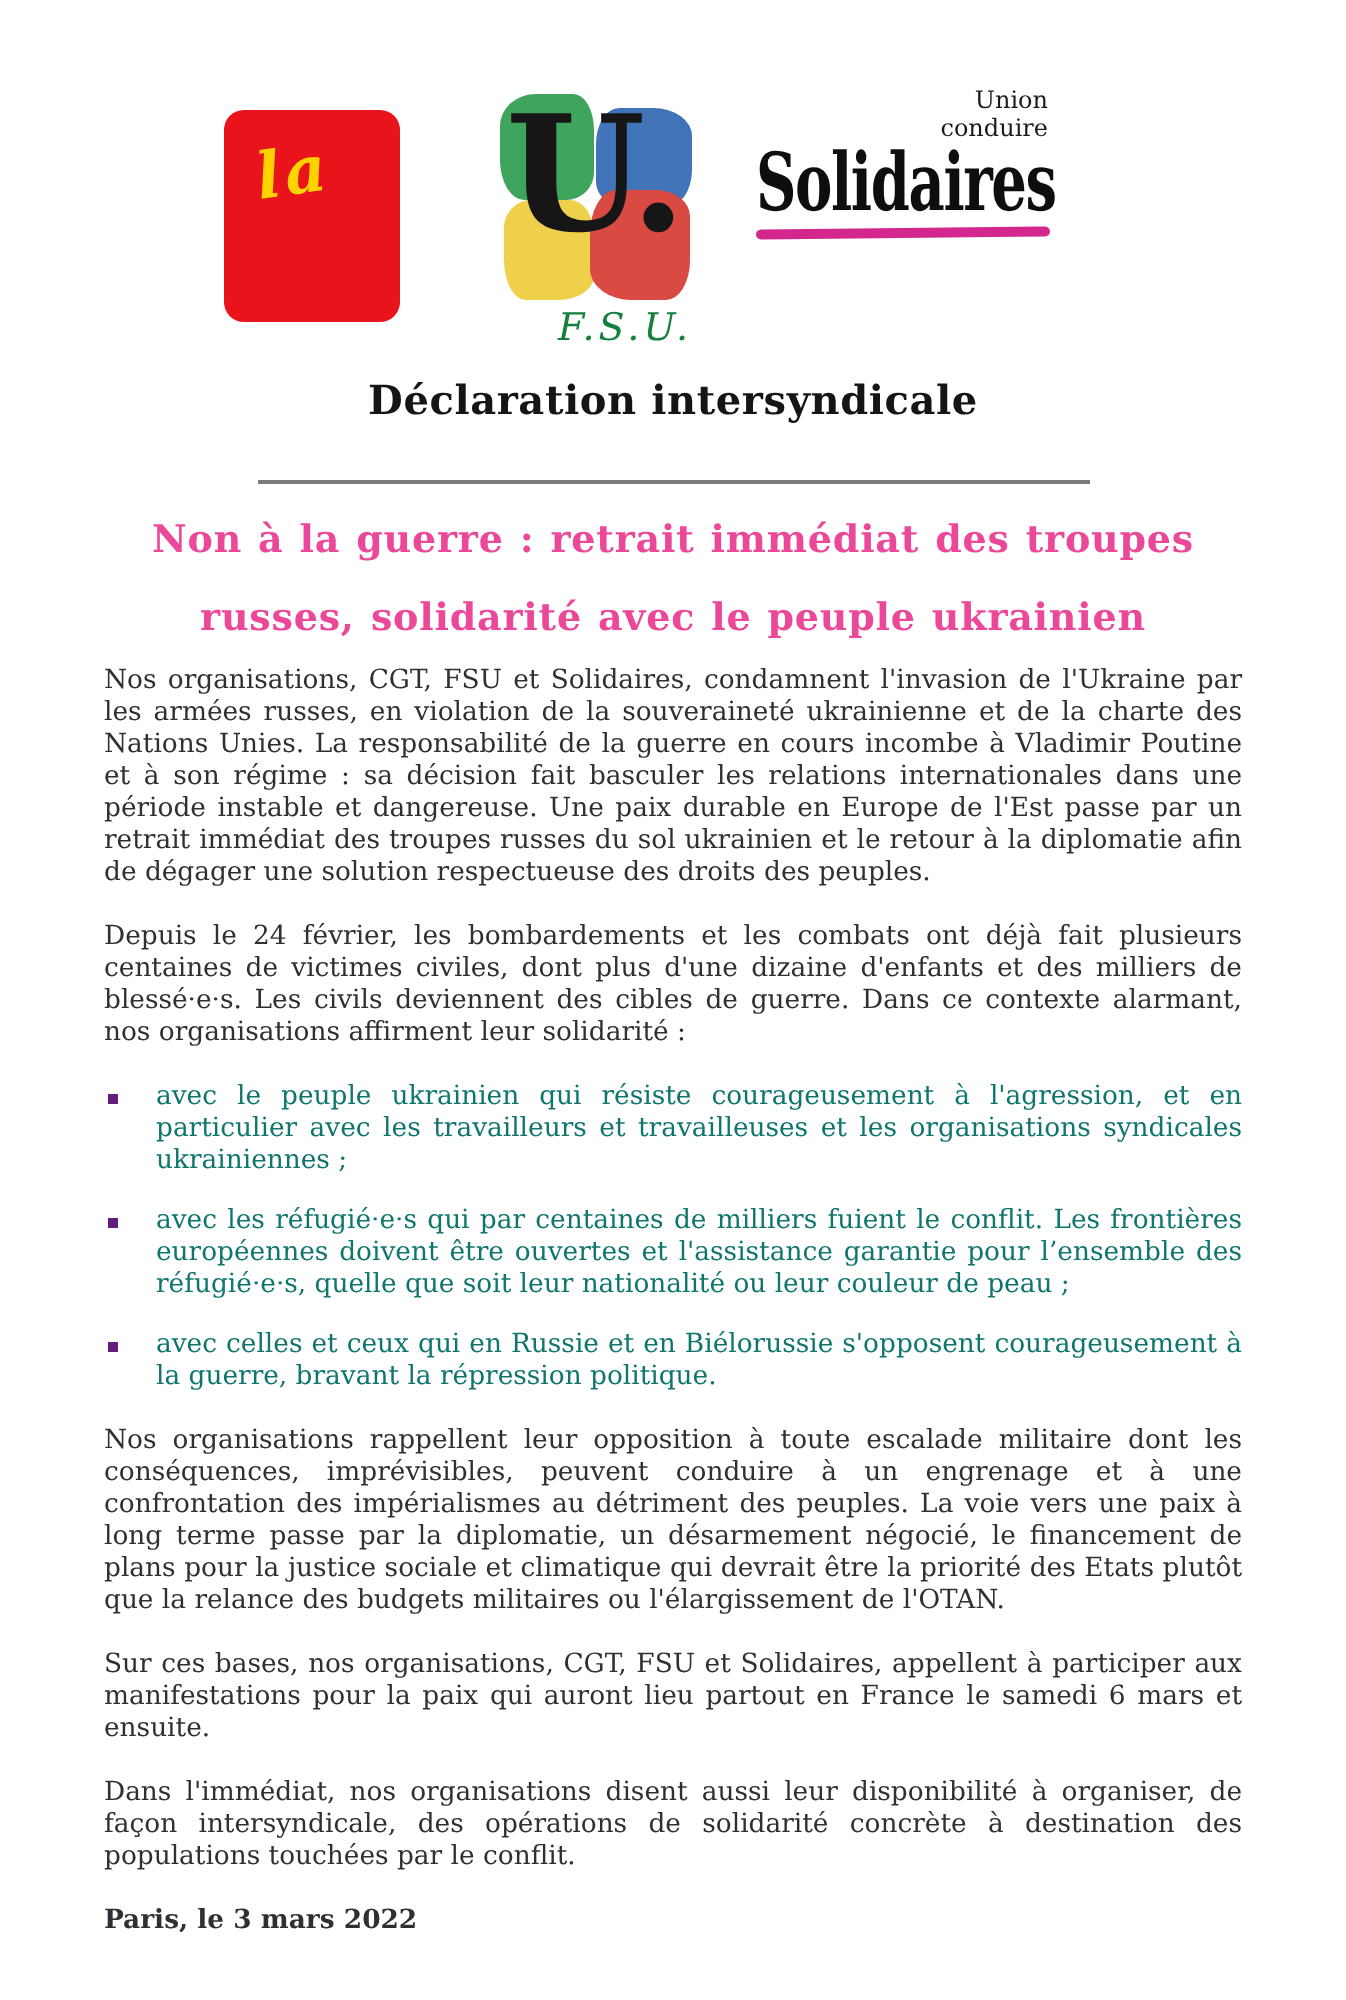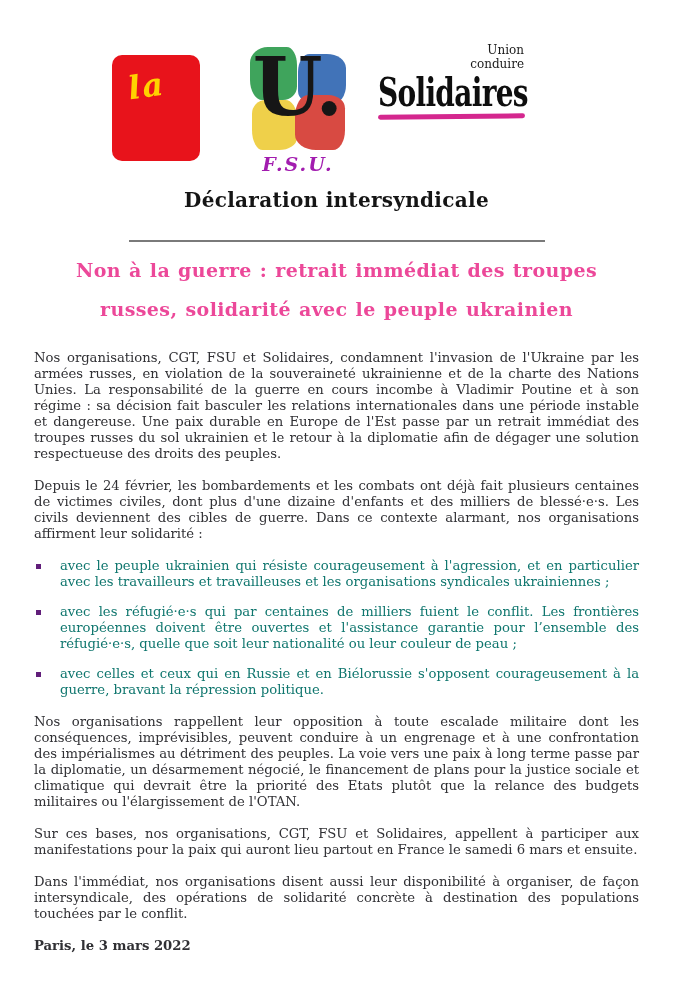--- a/index.html
+++ b/index.html
@@ -43,23 +43,23 @@
   .fsu-blue   { right:0; top:7px;  width:48px; height:50px; background:#4173B8; border-radius:24% 40% 28% 34% / 36% 28% 38% 26%; }
   .fsu-yellow { left:2px; bottom:0; width:45px; height:50px; background:#EFD04A; border-radius:30% 26% 40% 24% / 28% 36% 24% 40%; }
   .fsu-red    { right:1px; bottom:0; width:50px; height:55px; background:#D84A42; border-radius:26% 34% 24% 42% / 40% 24% 36% 28%; }
   .fsu-letter {
     position:absolute; left:0; right:0; top:-10px;
     text-align:center;
     font-family:"DejaVu Serif",serif; font-weight:bold;
     font-size:80px; line-height:1.25; color:#161616;
   }
   .fsu-caption {
-    margin-top:3px; text-align:center;
-    font-family:"DejaVu Serif",serif; font-weight:bold; font-style:italic;
-    font-size:19px; letter-spacing:2px; color:#a21caf;
+    margin-top:3px; text-align:right;
+    font-family:"DejaVu Serif",serif; font-weight:normal; font-style:italic;
+    font-size:19px; letter-spacing:2px; color:#15803d;
   }
 
   .solidaires-logo { position:absolute; left:378px; top:44px; width:150px; }
   .solidaires-union {
     text-align:right; padding-right:4px;
     font-family:"DejaVu Serif",serif; font-size:12px; line-height:1.15;
     color:#1a1a1a;
   }
   .solidaires-word {
     font-family:"DejaVu Serif",serif; font-weight:bold;
@@ -84,21 +84,21 @@
     width:416px; height:0;
     border-bottom:2px solid #7a7a7a;
     margin:28px auto 0 auto;
   }
   .headline { margin-top:9px; text-align:center; }
   .headline div {
     font-size:19px; font-weight:bold; color:#ec4899;
     line-height:39px; letter-spacing:0.4px; word-spacing:1px;
   }
 
-  .content { margin-top:21px; padding:0 34px; }
+  .content { margin-top:4px; padding:0 52px; }
   .content p {
     font-size:13.2px; line-height:16px;
     text-align:justify;
     margin-bottom:16px;
     color:#303034;
   }
   ul.bullet-list { list-style:none; margin:0 0 16px 0; }
   ul.bullet-list li {
     position:relative; padding-left:26px;
     font-size:13.2px; line-height:16px;

